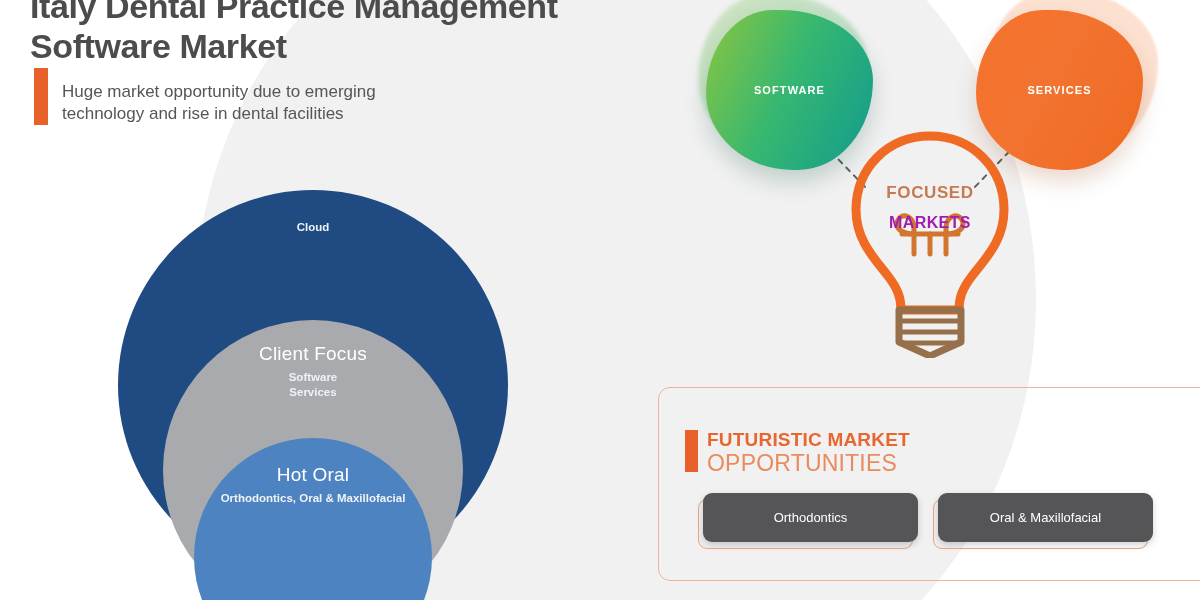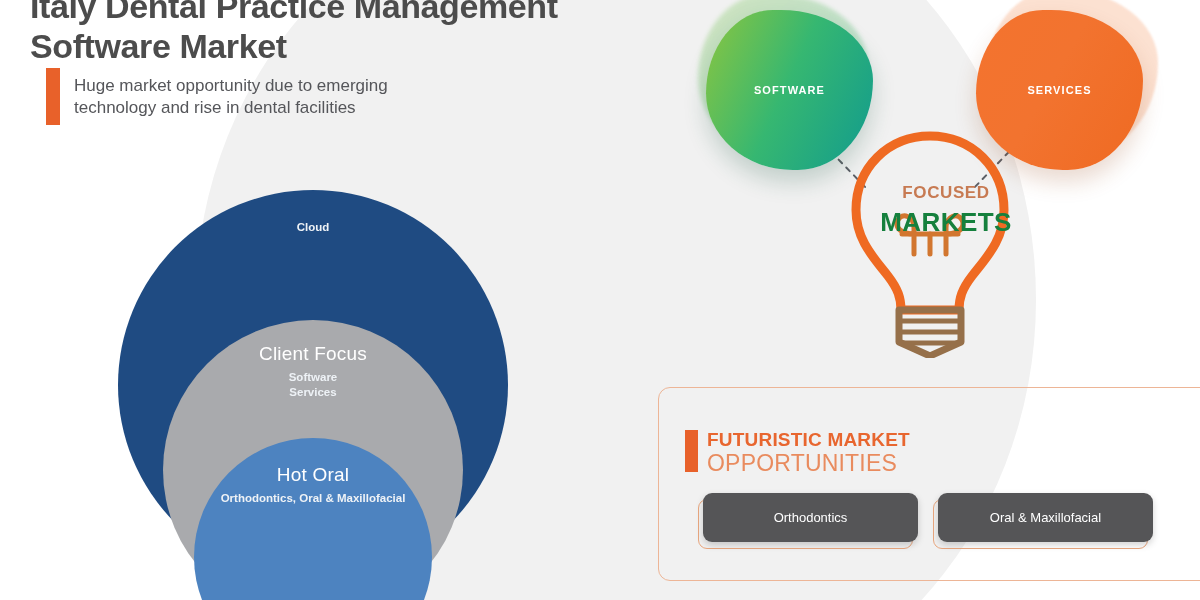--- a/index.html
+++ b/index.html
@@ -33,22 +33,22 @@
     width: 680px;
   }
   .headline {
     font-size: 34px;
     line-height: 40px;
     font-weight: bold;
     color: #4c4c4c;
     letter-spacing: -0.4px;
   }
   .sub-wrap {
-    position: absolute; left: 46px; top: 68px; z-index: 6;
-    display: flex; align-items: center;
+    position: absolute; left: 34px; top: 68px; z-index: 6;
+    display: flex; align-items: flex-end;
   }
   .sub-bar {
     width: 14px; height: 57px;
     background: #e8612a;
     margin-right: 14px;
     flex: none;
   }
   .subtitle {
     font-size: 17px;
     line-height: 22px;
@@ -143,32 +143,32 @@
     letter-spacing: 1.1px;
   }
 
   
   .connector { position: absolute; z-index: 4; }
 
   
   .bulb { position: absolute; left: 840px; top: 128px; z-index: 5; }
   .bulb-text {
     position: absolute;
-    left: 16px; top: 56px;
+    left: 0; top: 56px;
     width: 180px;
     text-align: center;
     line-height: 1;
   }
   .bulb-l1 {
     font-size: 17px; font-weight: bold; letter-spacing: .6px;
     color: #c77a52;
   }
   .bulb-l2 {
-    font-size: 26px; font-weight: bold; letter-spacing: .4px;
-    color: #15803d; margin-top: 8px;
+    font-size: 16px; font-weight: bold; letter-spacing: .4px;
+    color: #a21caf; margin-top: 14px;
   }
 
   
   .panel {
     position: absolute;
     left: 658px; top: 387px;
     width: 604px; height: 194px;
     border: 1.2px solid #edb596;
     border-radius: 12px;
     background: transparent;

